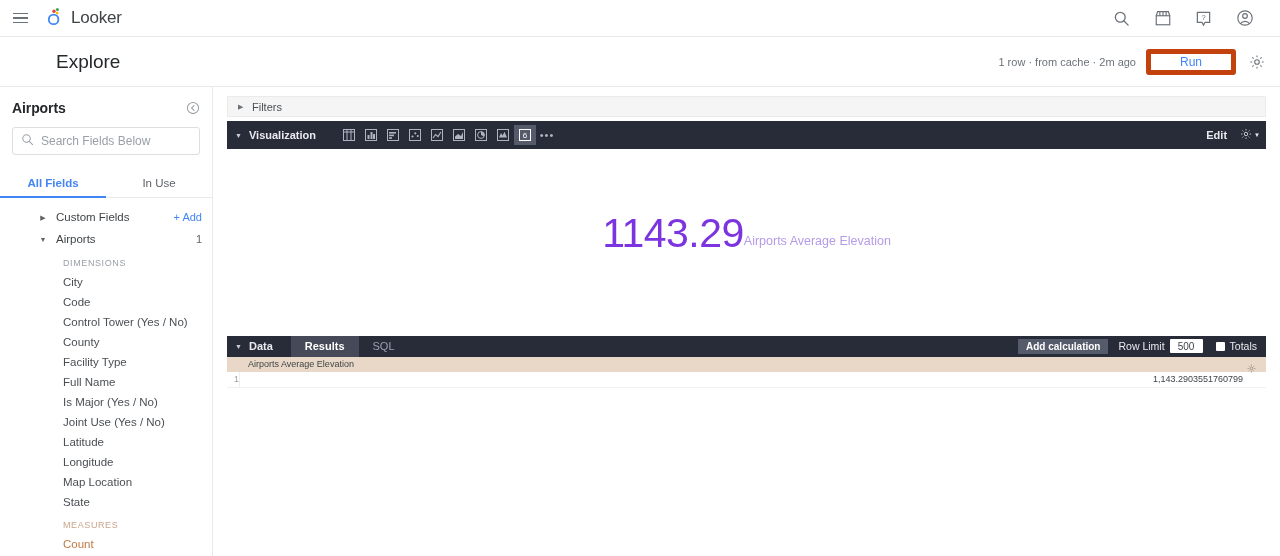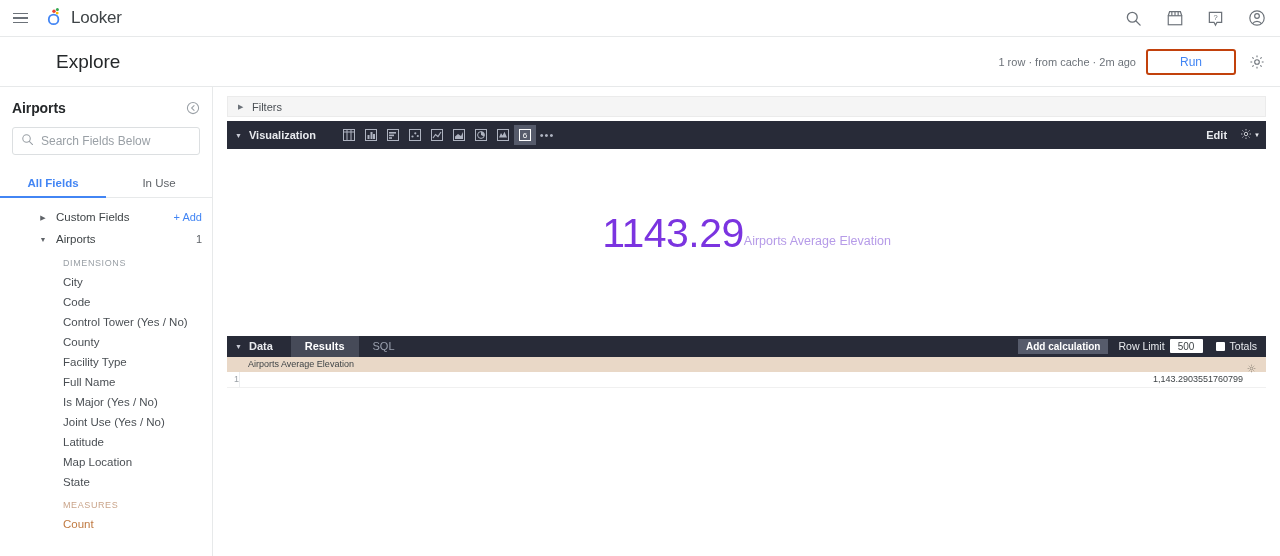--- a/index.html
+++ b/index.html
@@ -9,21 +9,21 @@
     background: #ffffff;
     overflow: hidden;
     color: #25282a;
   }
 
   
   .topnav {
     height: 37px;
     display: flex; align-items: center;
     border-bottom: 1px solid #e7e9ea;
-    padding: 0 14px 0 9px;
+    padding: 0 26px 0 9px;
   }
   .hamburger { width: 22px; height: 22px; display: flex; flex-direction: column;
     justify-content: center; gap: 3px; align-items: center; cursor: pointer; }
   .hamburger i { display: block; width: 15px; height: 1.5px; background: #6c7279; }
   .brand { display: flex; align-items: center; gap: 7px; margin-left: 13px; }
   .brand-name { font-size: 17px; color: #3f4447; letter-spacing: -.2px; }
   .topnav-spacer { flex: 1; }
   .topnav-icons { display: flex; align-items: center; gap: 22px; }
   .nav-ic { width: 19px; height: 19px; color: #6c7279; cursor: pointer;
             display: flex; align-items: center; justify-content: center; }
@@ -31,21 +31,21 @@
 
   
   .pagehead {
     height: 50px; display: flex; align-items: center;
     padding: 0 14px 0 16px; border-bottom: 1px solid #e7e9ea;
   }
   .page-title { font-size: 19px; color: #25282a; font-weight: 400; margin-left: 40px; }
   .ph-spacer { flex: 1; }
   .run-meta { font-size: 11px; color: #6c7279; margin-right: 10px; }
   .run-btn {
-    width: 90px; height: 26px; border: 2px solid #c2410c; border-radius: 3px;
+    width: 90px; height: 26px; border: 5px solid #c2410c; border-radius: 3px;
     background: #fff; color: #4285f4; font-size: 12px; cursor: pointer;
     font-family: inherit;
   }
   .gear-btn { margin-left: 12px; width: 18px; height: 18px; color: #6c7279;
               cursor: pointer; display: flex; align-items: center; justify-content: center; }
 
   
   .body { display: flex; height: calc(556px - 37px - 50px); }
 
   
@@ -267,20 +267,21 @@
       <div class="sec-label">DIMENSIONS</div>
       <div class="field">City</div>
       <div class="field">Code</div>
       <div class="field">Control Tower (Yes / No)</div>
       <div class="field">County</div>
       <div class="field">Facility Type</div>
       <div class="field">Full Name</div>
       <div class="field">Is Major (Yes / No)</div>
       <div class="field">Joint Use (Yes / No)</div>
       <div class="field">Latitude</div>
+      <div class="field">Longitude</div>
       <div class="field">Map Location</div>
       <div class="field">State</div>
 
       <div class="sec-label meas">MEASURES</div>
       <div class="field measure">Count</div>
 
     </div>
   </div>
 
   <div class="main">

